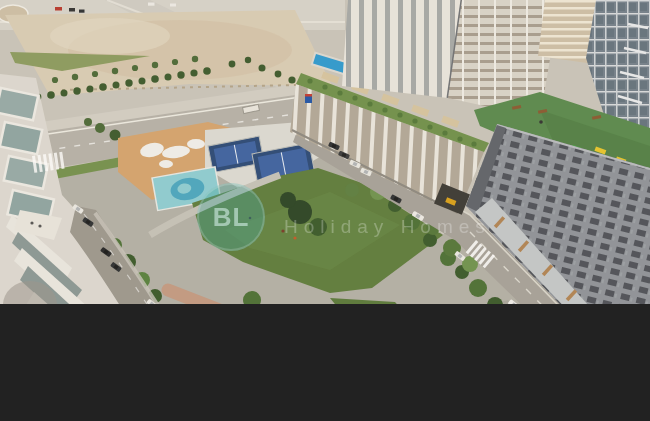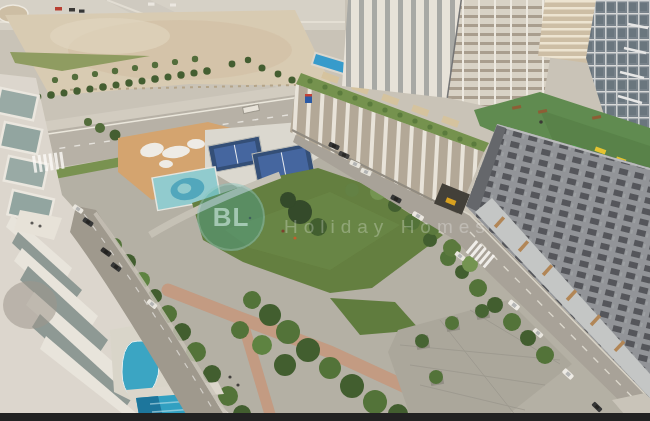--- a/index.html
+++ b/index.html
@@ -1,16 +1,16 @@
 <!DOCTYPE html>
 <html><head>
 <meta charset="utf-8">
 <style>
   html,body{margin:0;padding:0;background:#222;}
-  .photo{position:relative;width:650px;height:413px;overflow:hidden;background:#a16207;font-family:"Liberation Sans",sans-serif;}
+  .photo{position:relative;width:650px;height:304px;overflow:hidden;background:#a16207;font-family:"Liberation Sans",sans-serif;}
   .photo svg{position:absolute;inset:0;display:block;}
   .wm{position:absolute;z-index:5;pointer-events:none;white-space:nowrap;}
   .wm-logo{left:197px;top:183px;width:68px;height:68px;border-radius:50%;
     background:rgba(73,166,156,.38);display:flex;align-items:center;justify-content:center;
     font-weight:700;font-size:26px;color:rgba(224,247,244,.55);letter-spacing:1px;
     box-shadow:inset 0 0 0 2px rgba(255,255,255,.18);}
   .wm-brand{left:252px;top:188px;font-weight:700;font-size:27px;letter-spacing:16px;color:rgba(255,255,255,.20);}
   .wm-tagline{left:284px;top:216px;font-weight:400;font-size:19px;letter-spacing:6px;color:rgba(255,255,255,.27);text-align:right;}
 </style>
 </head>

